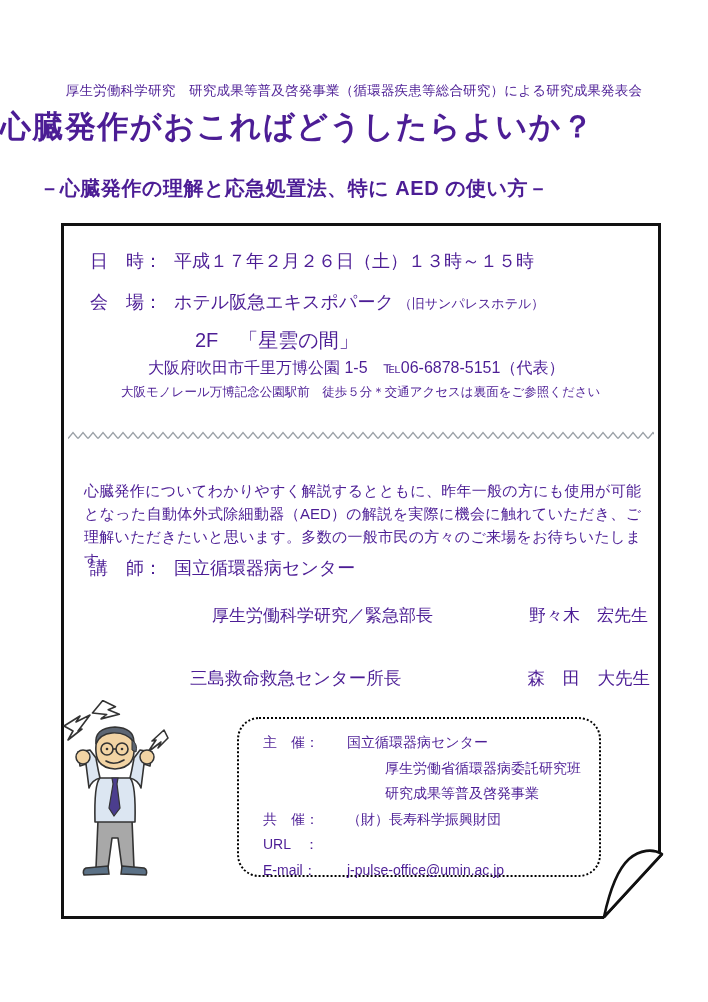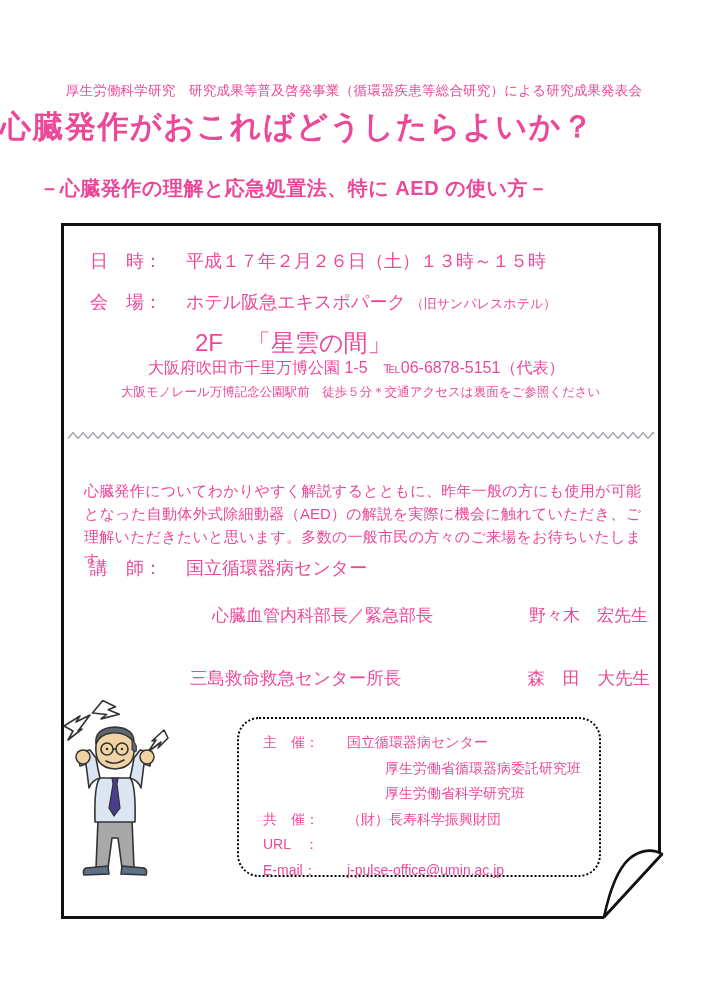--- a/index.html
+++ b/index.html
@@ -1,38 +1,38 @@
 <!DOCTYPE html>
 <html><head>
 <meta charset="utf-8">
 <style>
   html,body{margin:0;padding:0;background:#fff;}
   #page{
     position:relative;width:708px;height:1002px;background:#ffffff;overflow:hidden;
-    font-family:"Liberation Sans","DejaVu Sans",sans-serif;color:#ec4899;
+    font-family:"Liberation Sans","DejaVu Sans",sans-serif;color:#4c1d95;
   }
   .abs{position:absolute;}
   
   .program-line{top:82px;left:0;width:708px;text-align:center;font-size:13.5px;letter-spacing:.2px;}
   .main-title{top:106px;left:0;width:708px;font-size:31px;font-weight:900;letter-spacing:1.5px;}
   .sub-title{top:175px;left:0;width:588px;text-align:center;font-size:20px;font-weight:800;letter-spacing:.5px;}
   
   .bd{background:#111;}
   .bd-top{left:61px;top:223px;width:600px;height:3px;}
   .bd-left{left:61px;top:223px;width:3px;height:696px;}
   .bd-right{left:658px;top:223px;width:3px;height:630px;}
   .bd-bottom{left:61px;top:916px;width:543px;height:3px;}
   
   .row{white-space:nowrap;}
   .lbl{display:inline-block;}
   .row-date{top:249px;left:90px;font-size:18px;}
-  .row-date .lbl,.row-venue .lbl,.row-lect .lbl{margin-right:24px;}
+  .row-date .lbl,.row-venue .lbl,.row-lect .lbl{margin-right:12px;}
   .row-venue{top:290px;left:90px;font-size:18px;}
   .venue-note{font-size:13px;}
-  .row-room{top:327px;left:195px;font-size:24px;}
+  .row-room{top:327px;left:195px;font-size:20px;}
   .row-address{top:358px;left:148px;font-size:16px;}
   .row-access{top:384px;left:121px;font-size:12.5px;}
   .zigzag{top:431px;left:68px;}
   .desc{top:451px;left:84px;width:557px;font-size:15px;line-height:23px;text-align:justify;margin-top:28px;}
   .row-lect{top:556px;left:90px;font-size:18px;}
   .lect-row{display:flex;justify-content:space-between;font-size:17px;}
   .lect-row1{top:604px;left:212px;width:436px;}
   .lect-row2{top:666px;left:190px;width:460px;font-size:17.5px;gap:23px;}
   
   .org-box{
@@ -82,21 +82,21 @@
     </defs>
     <rect width="586" height="9" fill="url(#zz)"></rect>
   </svg>
 
   <div class="abs desc">心臓発作についてわかりやすく解説するとともに、昨年一般の方にも使用が可能となった自動体外式除細動器（AED）の解説を実際に機会に触れていただき、ご理解いただきたいと思います。多数の一般市民の方々のご来場をお待ちいたします。</div>
 
   <div class="abs row row-lect">
     <span class="lbl">講　師：</span><span>国立循環器病センター</span>
   </div>
   <div class="abs lect-row lect-row1">
-    <span>心臓血管内科部長／緊急部長</span>
+    <span>厚生労働科学研究／緊急部長</span>
     <span>野々木　宏先生</span>
   </div>
   <div class="abs lect-row lect-row2">
     <span>三島救命救急センター所長</span>
     <span>森　田　大先生</span>
   </div>
 
   <svg class="abs" style="left:56px;top:700px;" width="116" height="188" viewBox="0 0 116 188">
 
     <g stroke="#333" stroke-width="1.6" fill="#ffffff" stroke-linejoin="round">
@@ -132,21 +132,21 @@
     <circle cx="66" cy="49" r="1.3" fill="#333"></circle>
     <path d="M50,61 Q58,66 68,60" fill="none" stroke="#333" stroke-width="1.6" stroke-linecap="round"></path>
   </svg>
 
   <div class="abs org-box">
     <div class="org-row">
       <span class="org-lbl">主　催：</span>
       <span>国立循環器病センター</span>
     </div>
     <div class="org-indent">厚生労働省循環器病委託研究班</div>
-    <div class="org-indent">厚生労働省科学研究班</div>
+    <div class="org-indent">研究成果等普及啓発事業</div>
     <div class="org-row">
       <span class="org-lbl">共　催：</span>
       <span>（財）長寿科学振興財団</span>
     </div>
     <div class="org-row">
       <span class="org-lbl">URL　：</span>
     </div>
     <div class="org-row">
       <span class="org-lbl">E-mail：</span>
       <span>j-pulse-office@umin.ac.jp</span>

